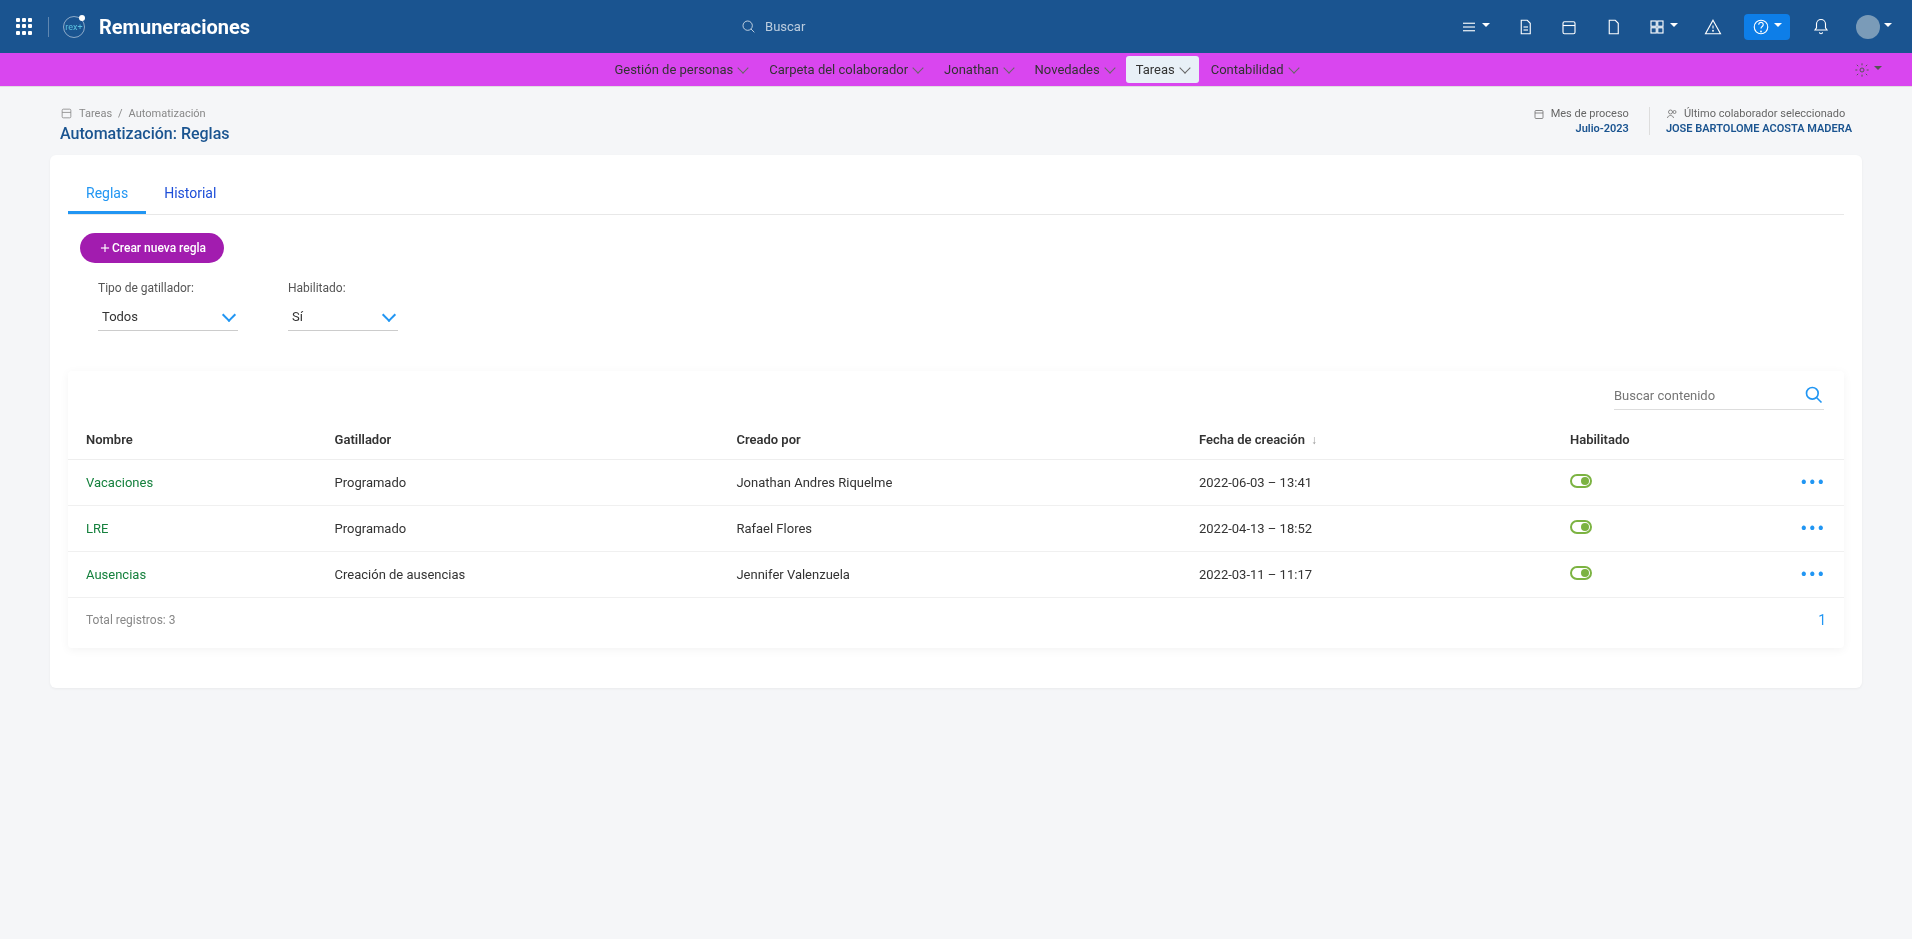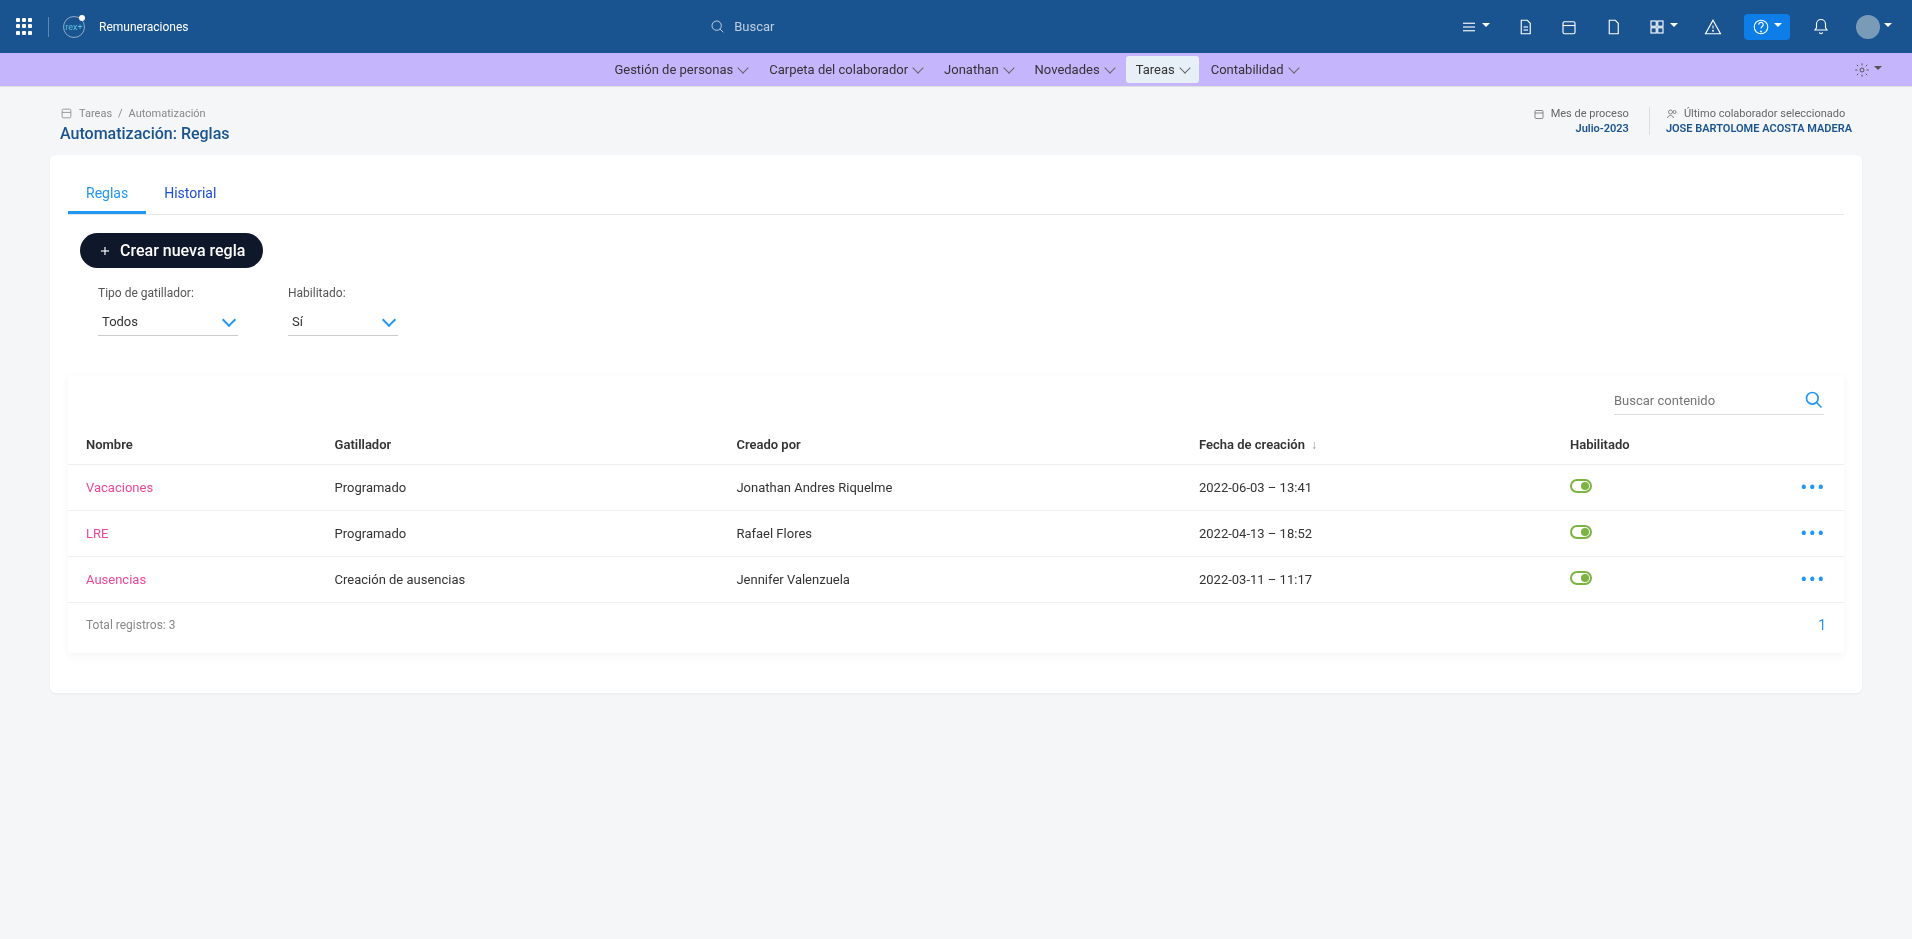--- a/index.html
+++ b/index.html
@@ -4,67 +4,67 @@
 <style>
 *{box-sizing:border-box;margin:0;padding:0;font-family:-apple-system,BlinkMacSystemFont,"Segoe UI",Roboto,sans-serif}
 body{background:#f5f6f8;color:#333;font-size:14px}
 .top-bar{background:#1a5490;height:53px;display:flex;align-items:center;padding:0 16px;color:#fff}
 .top-bar-left{display:flex;align-items:center;gap:14px}
 .apps-icon{width:18px;height:18px;display:flex;flex-wrap:wrap;gap:2px;cursor:pointer}
 .apps-icon span{width:4px;height:4px;background:#fff;border-radius:1px}
 .divider-v{width:1px;height:20px;background:rgba(255,255,255,.3)}
 .logo-circle{width:22px;height:22px;border:1px solid rgba(255,255,255,.5);border-radius:50%;display:flex;align-items:center;justify-content:center;font-size:9px;color:#5bc0de;position:relative}
 .logo-circle::after{content:'';position:absolute;width:6px;height:6px;background:#fff;border-radius:50%;top:-2px;right:-1px}
-.app-name{font-size:12px;font-weight:400}
+.app-name{font-size:20px;font-weight:700}
 .search-area{flex:1;display:flex;justify-content:center}
 .search-box{display:flex;align-items:center;gap:8px;color:rgba(255,255,255,.7)}
 .search-box input{background:transparent;border:none;color:#fde047;font-size:13px;outline:none;width:200px}
 .search-box input::placeholder{color:rgba(255,255,255,.7)}
 .top-bar-right{display:flex;align-items:center;gap:18px}
 .icon-btn{color:#fff;cursor:pointer;display:flex;align-items:center;gap:4px;padding:4px}
 .icon-btn svg{width:18px;height:18px}
 .help-btn{background:#0d7ee8;border-radius:4px;padding:4px 8px}
 .caret-down{width:8px;height:8px;border-left:4px solid transparent;border-right:4px solid transparent;border-top:4px solid currentColor}
 .avatar{width:24px;height:24px;border-radius:50%;background:#7a9bb8}
-.sub-nav{background:#c4b5fd;border-bottom:1px solid #e0e0e0;height:34px;display:flex;align-items:center;padding:0 12px;position:relative}
+.sub-nav{background:#d946ef;border-bottom:1px solid #e0e0e0;height:34px;display:flex;align-items:center;padding:0 12px;position:relative}
 .sub-nav-items{display:flex;gap:2px;margin:0 auto}
 .sub-nav-item{padding:6px 10px;color:#333;font-size:13px;cursor:pointer;display:flex;align-items:center;gap:6px;border-radius:3px}
 .sub-nav-item.active{background:#e8f0f7}
 .sub-nav-item .chev{width:8px;height:8px;border-right:1.5px solid #666;border-bottom:1.5px solid #666;transform:rotate(45deg);margin-top:-3px}
 .gear-right{position:absolute;right:30px;color:#555;display:flex;align-items:center;gap:4px;cursor:pointer}
 .page-header{display:flex;justify-content:space-between;align-items:flex-start;padding:20px 60px 12px 60px}
 .breadcrumb{font-size:11px;color:#888;display:flex;align-items:center;gap:6px;margin-bottom:4px}
 .page-title{font-size:16px;color:#1a5490;font-weight:500}
 .header-right{display:flex;gap:20px;font-size:11px}
 .header-meta{border-left:1px solid #ddd;padding-left:16px}
 .header-meta:first-child{border-left:none}
 .header-meta-label{color:#666;display:flex;align-items:center;gap:6px}
 .header-meta-value{color:#1a5490;font-weight:600;margin-top:2px;text-align:right}
 .card{background:#fff;border-radius:6px;margin:0 50px 40px 50px;padding:28px 18px 40px 18px;box-shadow:0 1px 3px rgba(0,0,0,.05)}
 .tabs{display:flex;justify-content:flex-start;border-bottom:1px solid #e8e8e8;margin-bottom:18px}
 .tab{padding:2px 18px 10px 18px;font-size:14px;color:#1d4ed8;cursor:pointer;border-bottom:3px solid transparent}
 .tab.active{color:#2196f3;border-bottom-color:#2196f3}
-.create-btn{background:#0f172a;color:#fff;border:none;border-radius:18px;padding:8px 18px;font-size:16px;font-weight:500;cursor:pointer;display:inline-flex;align-items:center;gap:8px;margin-left:12px}
+.create-btn{background:#a21caf;color:#fff;border:none;border-radius:18px;padding:8px 18px;font-size:12px;font-weight:500;cursor:pointer;display:inline-flex;align-items:center;margin-left:12px}
 .create-btn svg{width:14px;height:14px}
 .filters{display:flex;gap:50px;margin:18px 0 0 30px}
 .filter-group{display:flex;flex-direction:column;gap:8px}
 .filter-label{font-size:12px;color:#555}
 .filter-select{display:flex;justify-content:space-between;align-items:center;border-bottom:1px solid #ccc;padding:6px 4px;min-width:140px;cursor:pointer;font-size:13px}
 .filter-select .chev-down{color:#2196f3}
 .chev-down{width:10px;height:10px;border-right:2px solid currentColor;border-bottom:2px solid currentColor;transform:rotate(45deg);margin-top:-4px}
 .table-wrap{margin-top:40px;box-shadow:0 2px 10px rgba(0,0,0,.05);border-radius:4px;padding-bottom:20px}
 .table-search{display:flex;justify-content:flex-end;padding:14px 20px 10px 20px}
 .table-search-box{display:flex;align-items:center;gap:10px;border-bottom:1px solid #ddd;padding-bottom:4px}
 .table-search-box input{border:none;outline:none;font-size:13px;width:180px}
 .table-search-box svg{color:#2196f3;width:20px;height:20px}
 table{width:100%;border-collapse:collapse}
 th{text-align:left;font-size:13px;font-weight:600;padding:12px 18px;border-bottom:1px solid #eee}
 th .sort-arrow{color:#999;margin-left:6px;font-size:12px}
 td{padding:12px 18px;font-size:13px;border-bottom:1px solid #f0f0f0}
-.link{color:#ec4899;cursor:pointer}
+.link{color:#15803d;cursor:pointer}
 .toggle-on{display:inline-block;width:22px;height:14px;border:2px solid #7cb342;border-radius:8px;position:relative}
 .toggle-on::after{content:'';position:absolute;width:8px;height:8px;background:#7cb342;border-radius:50%;right:1px;top:1px}
 .dots-btn{color:#2196f3;cursor:pointer;font-size:18px;letter-spacing:2px;font-weight:bold}
 .table-footer{display:flex;justify-content:space-between;align-items:center;padding:14px 18px 0 18px;font-size:12px;color:#888}
 .pagination{color:#2196f3;font-size:14px}
 .icon-svg{width:16px;height:16px;stroke:currentColor;fill:none;stroke-width:1.5}
 </style>
 </head>
 <body>
 

